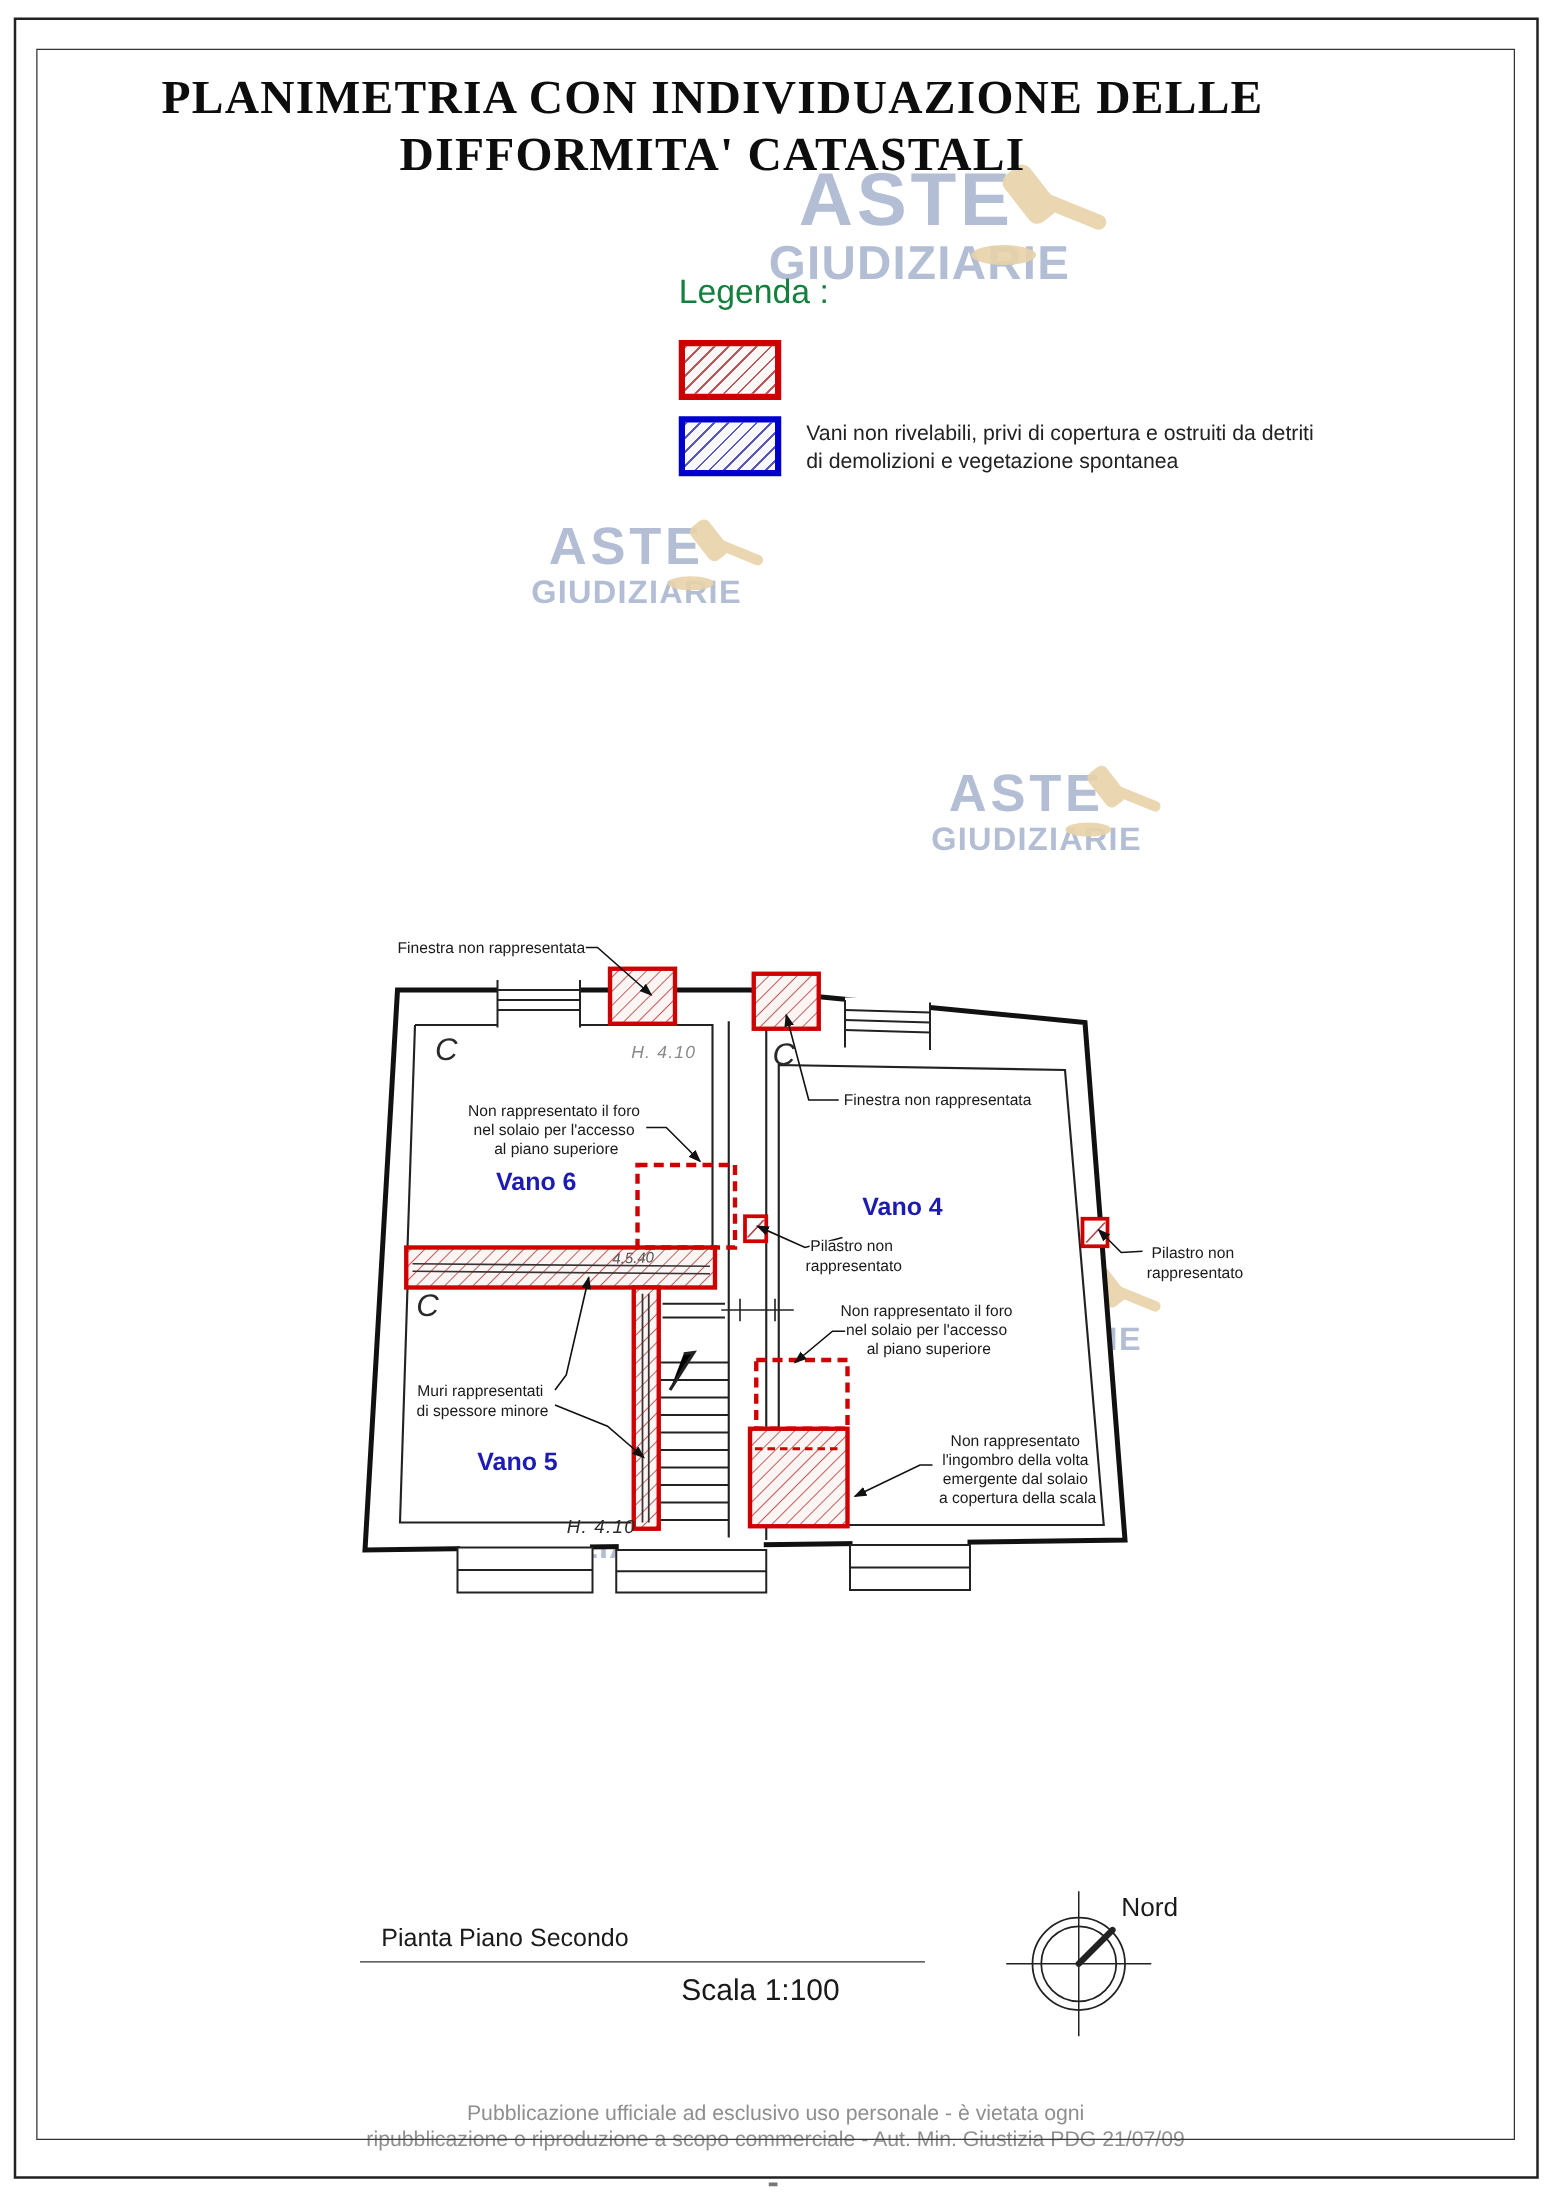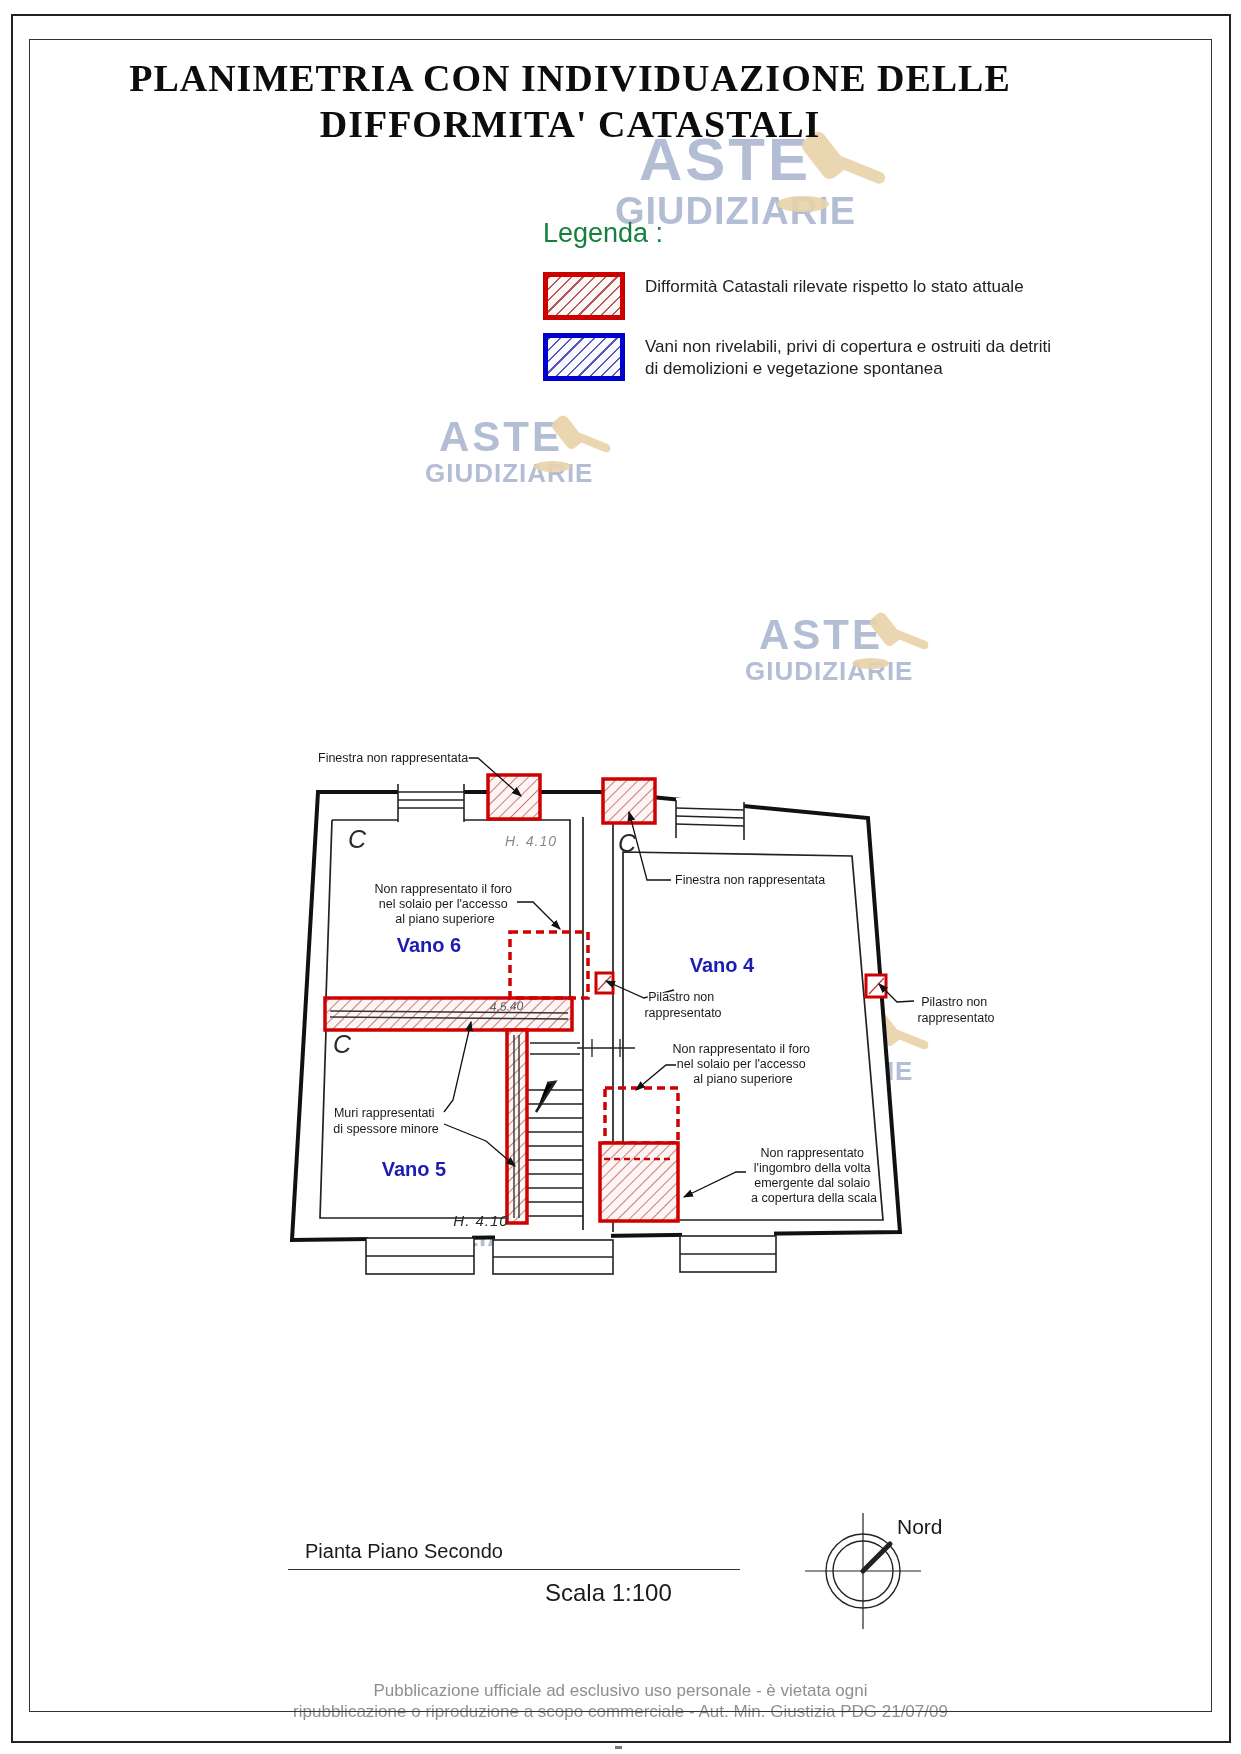--- a/index.html
+++ b/index.html
@@ -109,21 +109,20 @@
   <svg class="gavel" style="left:488px;top:1176px;z-index:1;" width="92" height="62" viewBox="0 0 64 44">
     <g fill="#e8d3aa" opacity="0.9">
         <rect x="18" y="2" width="13" height="24" rx="4" transform="rotate(-38 24 14)"></rect>
         <rect x="26" y="17" width="30" height="6" rx="3" transform="rotate(22 40 20)"></rect>
         <ellipse cx="14" cy="38" rx="13" ry="4"></ellipse>
       </g>
   </svg>
 
   <div class="abs legend-heading">Legenda :</div>
   <div class="abs swatch swatch-red" style="left:543px;top:272px;"></div>
-  <div class="abs legend-label" style="left:645px;top:276px;width:400px;">Difformità Catastali rilevate rispetto lo stato attuale</div>
   <div class="abs swatch swatch-blue" style="left:543px;top:333px;"></div>
   <div class="abs legend-label" style="left:645px;top:336px;width:420px;">Vani non rivelabili, privi di copertura e ostruiti da detriti di demolizioni e vegetazione spontanea</div>
 
   <svg class="abs" style="left:240px;top:680px;z-index:2;" width="760" height="620" viewBox="0 0 760 620">
     <defs>
       <pattern id="rh" width="8" height="8" patternUnits="userSpaceOnUse" patternTransform="rotate(45)">
         <rect width="8" height="8" fill="#fdf4f4"></rect>
         <line x1="0" y1="0" x2="0" y2="8" stroke="#b54848" stroke-width="1.4"></line>
       </pattern>
       <marker id="ah" markerWidth="9" markerHeight="8" refX="7" refY="3" orient="auto">

